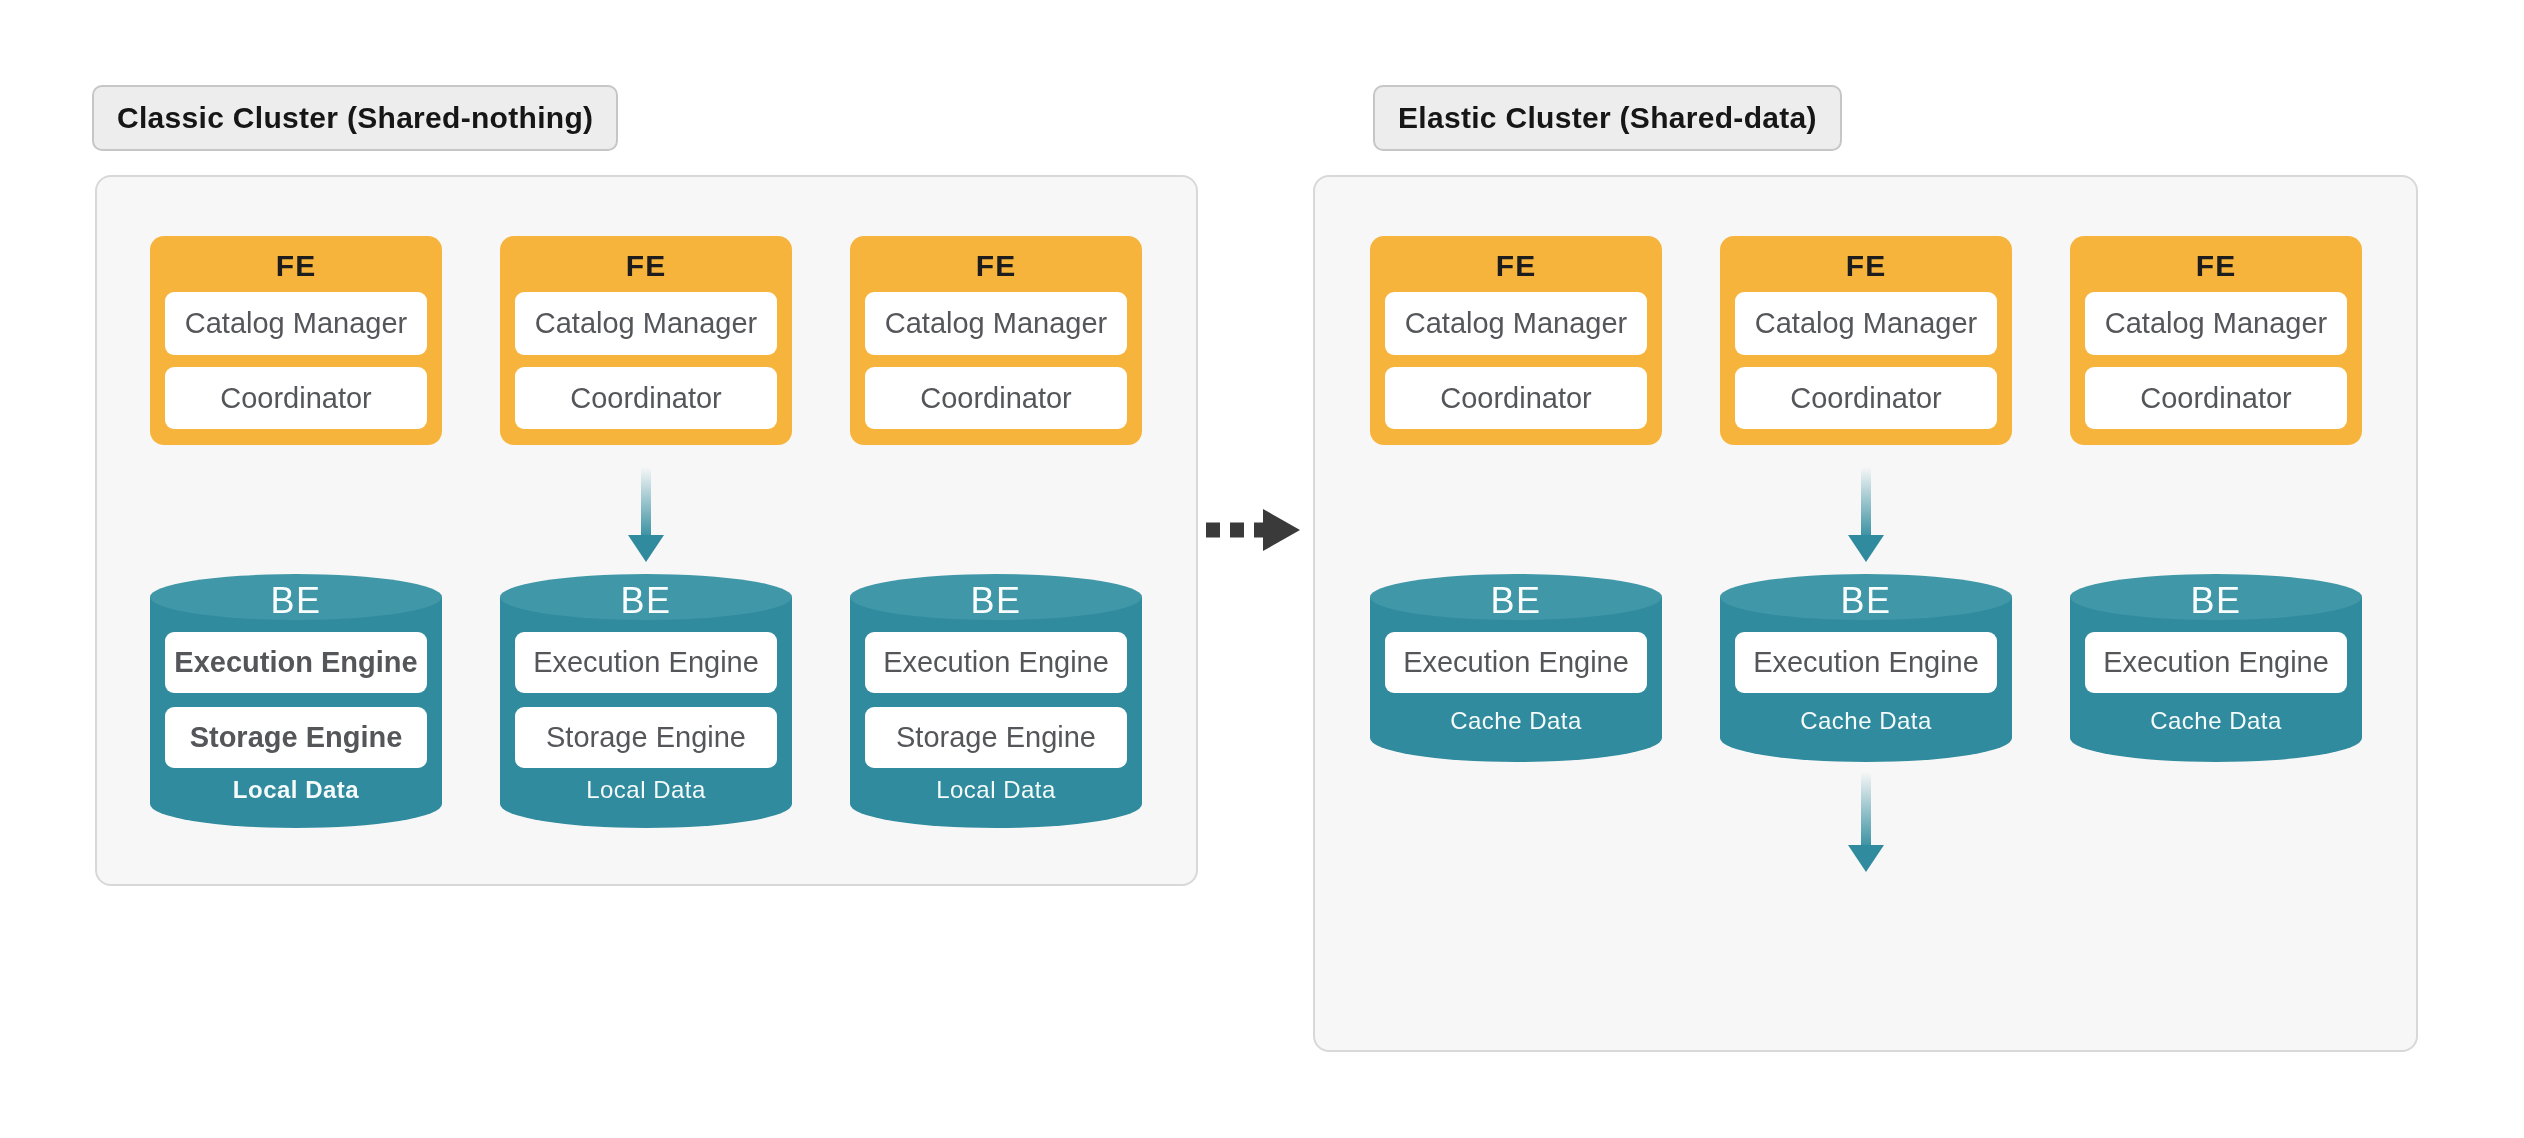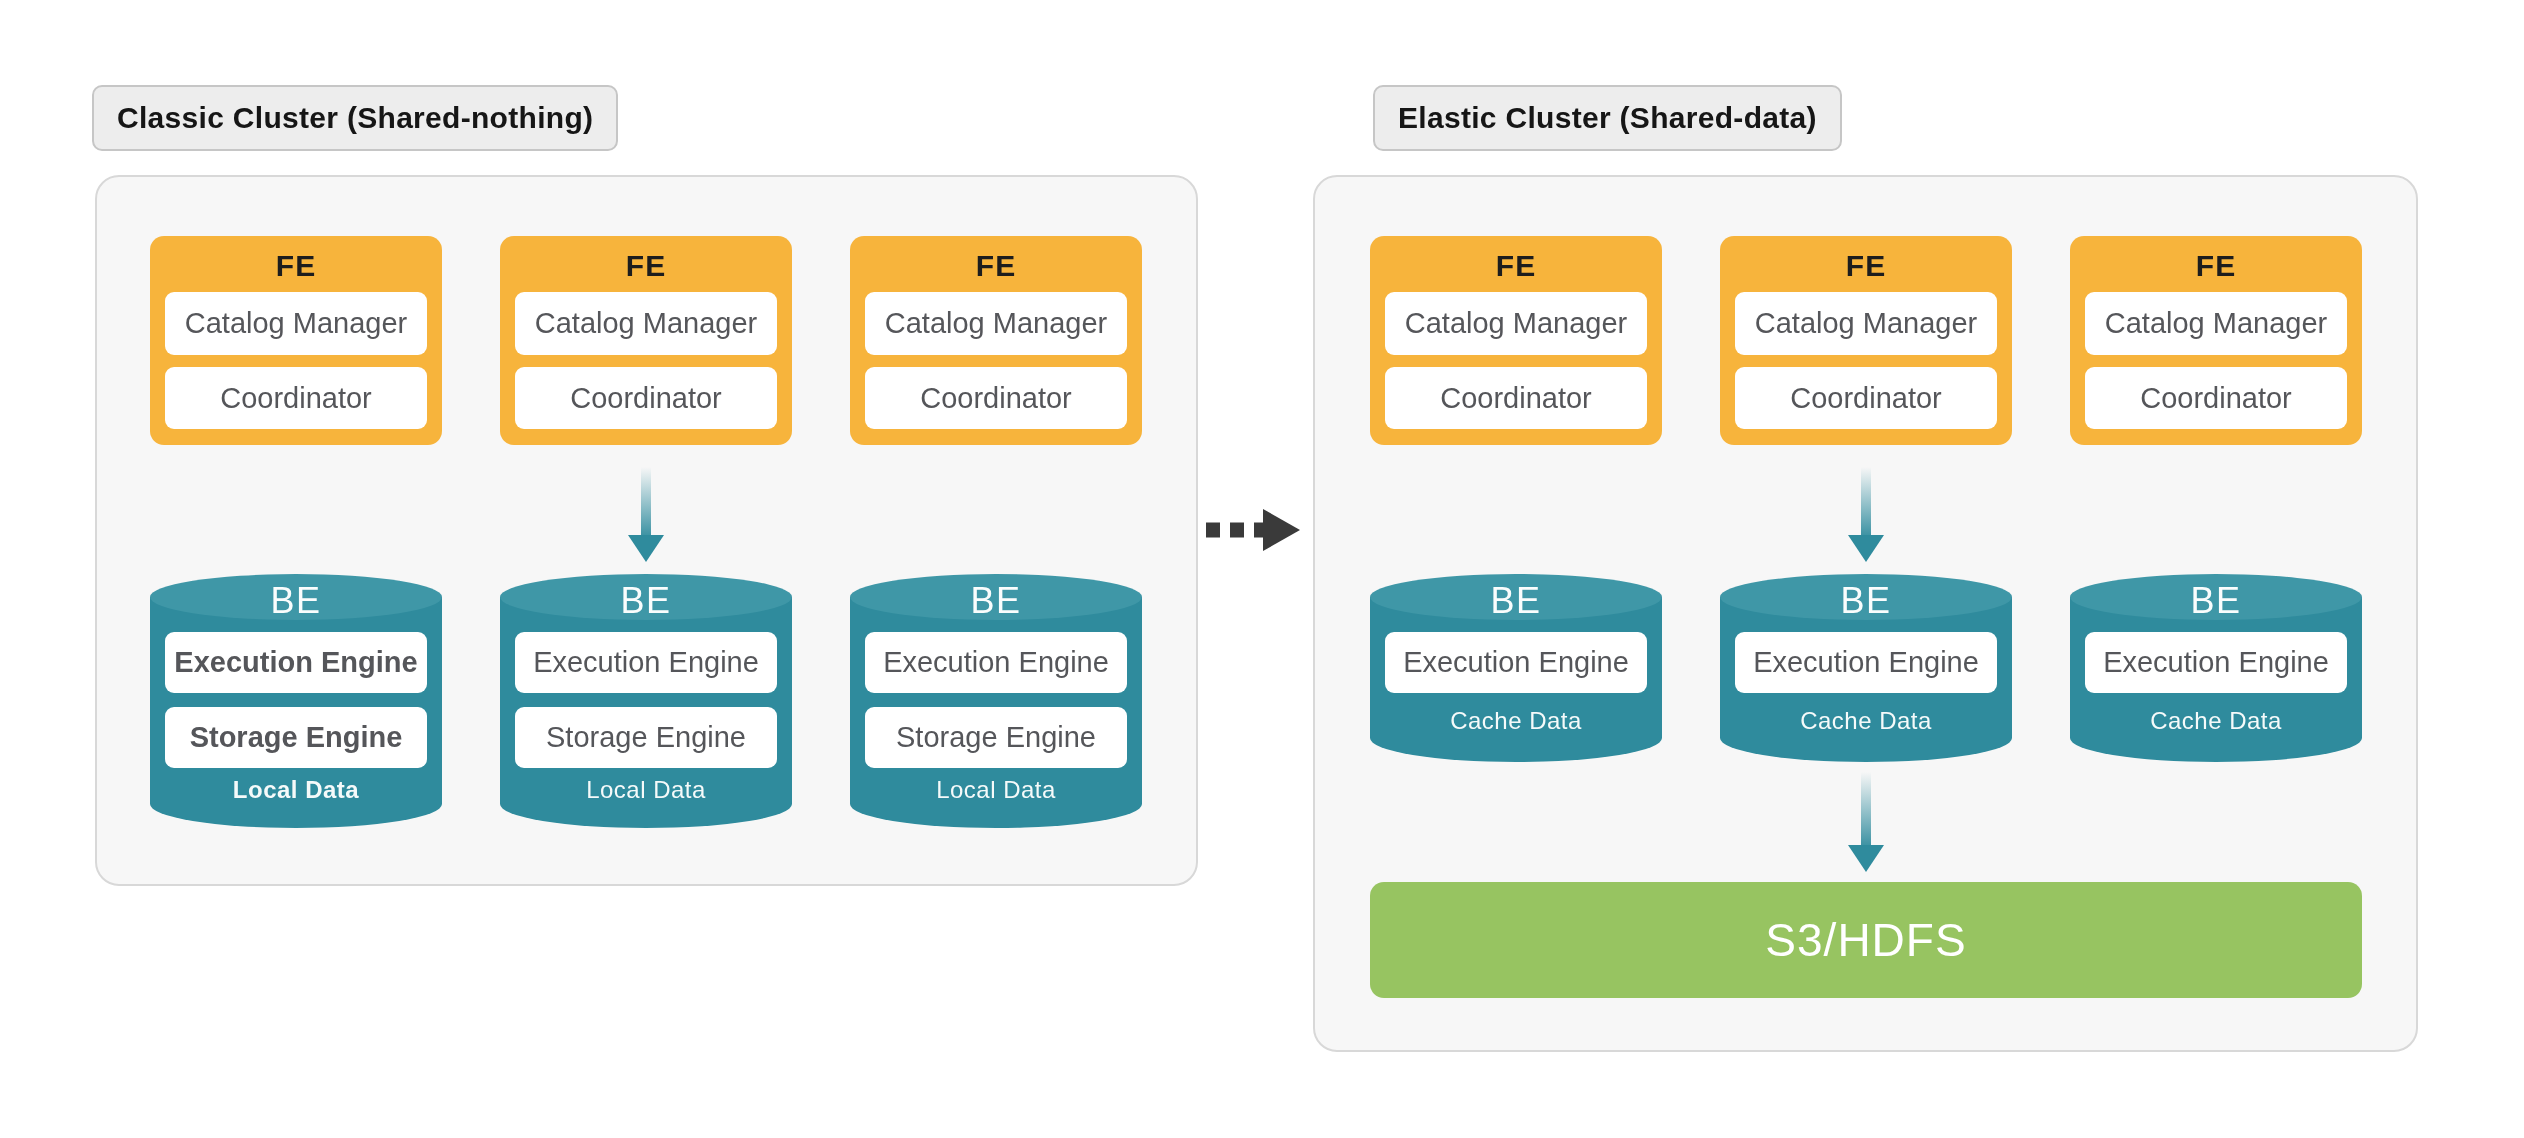--- a/index.html
+++ b/index.html
@@ -21,21 +21,21 @@
     font-size:30px;font-weight:700;color:#161616;letter-spacing:.3px;
   }
   #label-classic{left:92px;}
   #label-elastic{left:1373px;}
 
   
   .panel{
     position:absolute;top:175px;box-sizing:border-box;
     background:var(--panel-fill,#F7F7F7);
     border:2px solid var(--panel-border,#D8D8D8);
-    border-radius:24px;
+    border-radius:16px;
   }
   #panel-classic{left:95px;width:1103px;height:711px;}
   #panel-elastic{left:1313px;width:1105px;height:877px;}
 
   
   .fe-node{
     position:absolute;top:59px;width:292px;height:209px;
     background:var(--fe-fill,#F7B43C);border-radius:14px;
   }
   .node-header{position:absolute;top:12px;left:0;width:100%;text-align:center;line-height:36px;}
@@ -197,16 +197,15 @@
       <div class="node-header be-header">BE</div>
       <div class="comp-box b1">Execution Engine</div>
       <div class="cyl-footer">Cache Data</div>
     </div>
 
     <div class="down-arrow" style="left:533px;top:595px;height:100px">
       <div class="arrow-stem"></div>
       <div class="arrow-head"></div>
     </div>
 
-    <div class="storage-box">S3/HDFS</div>
   </section>
 
 </div>
 
 </body></html>

